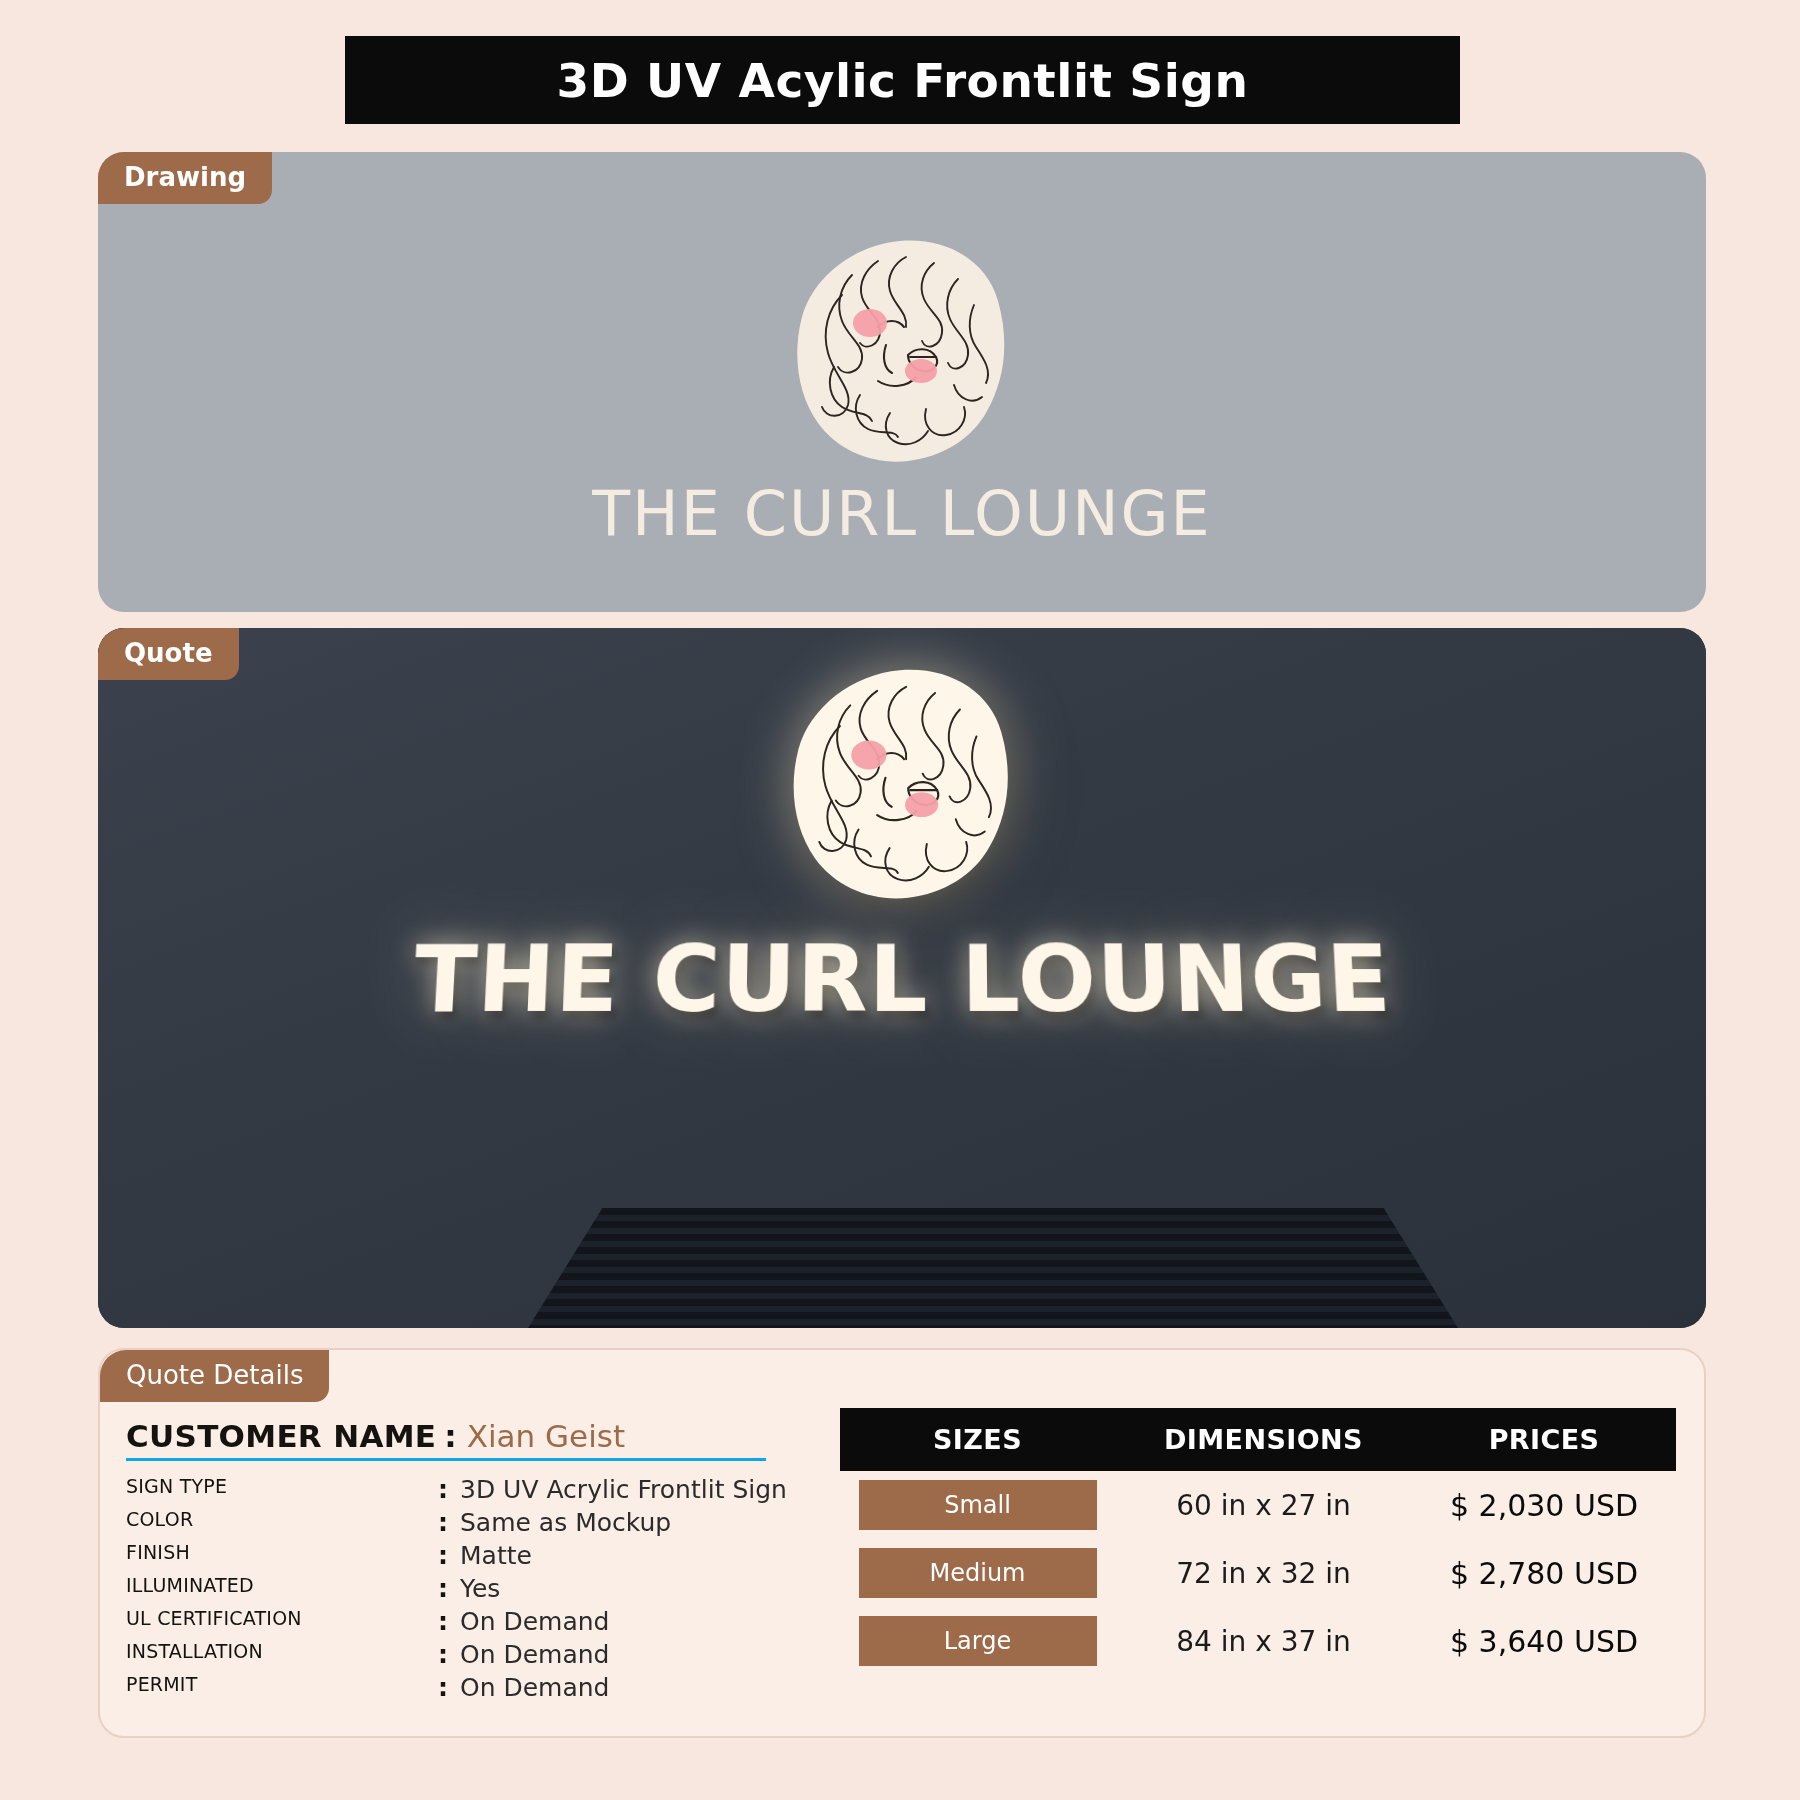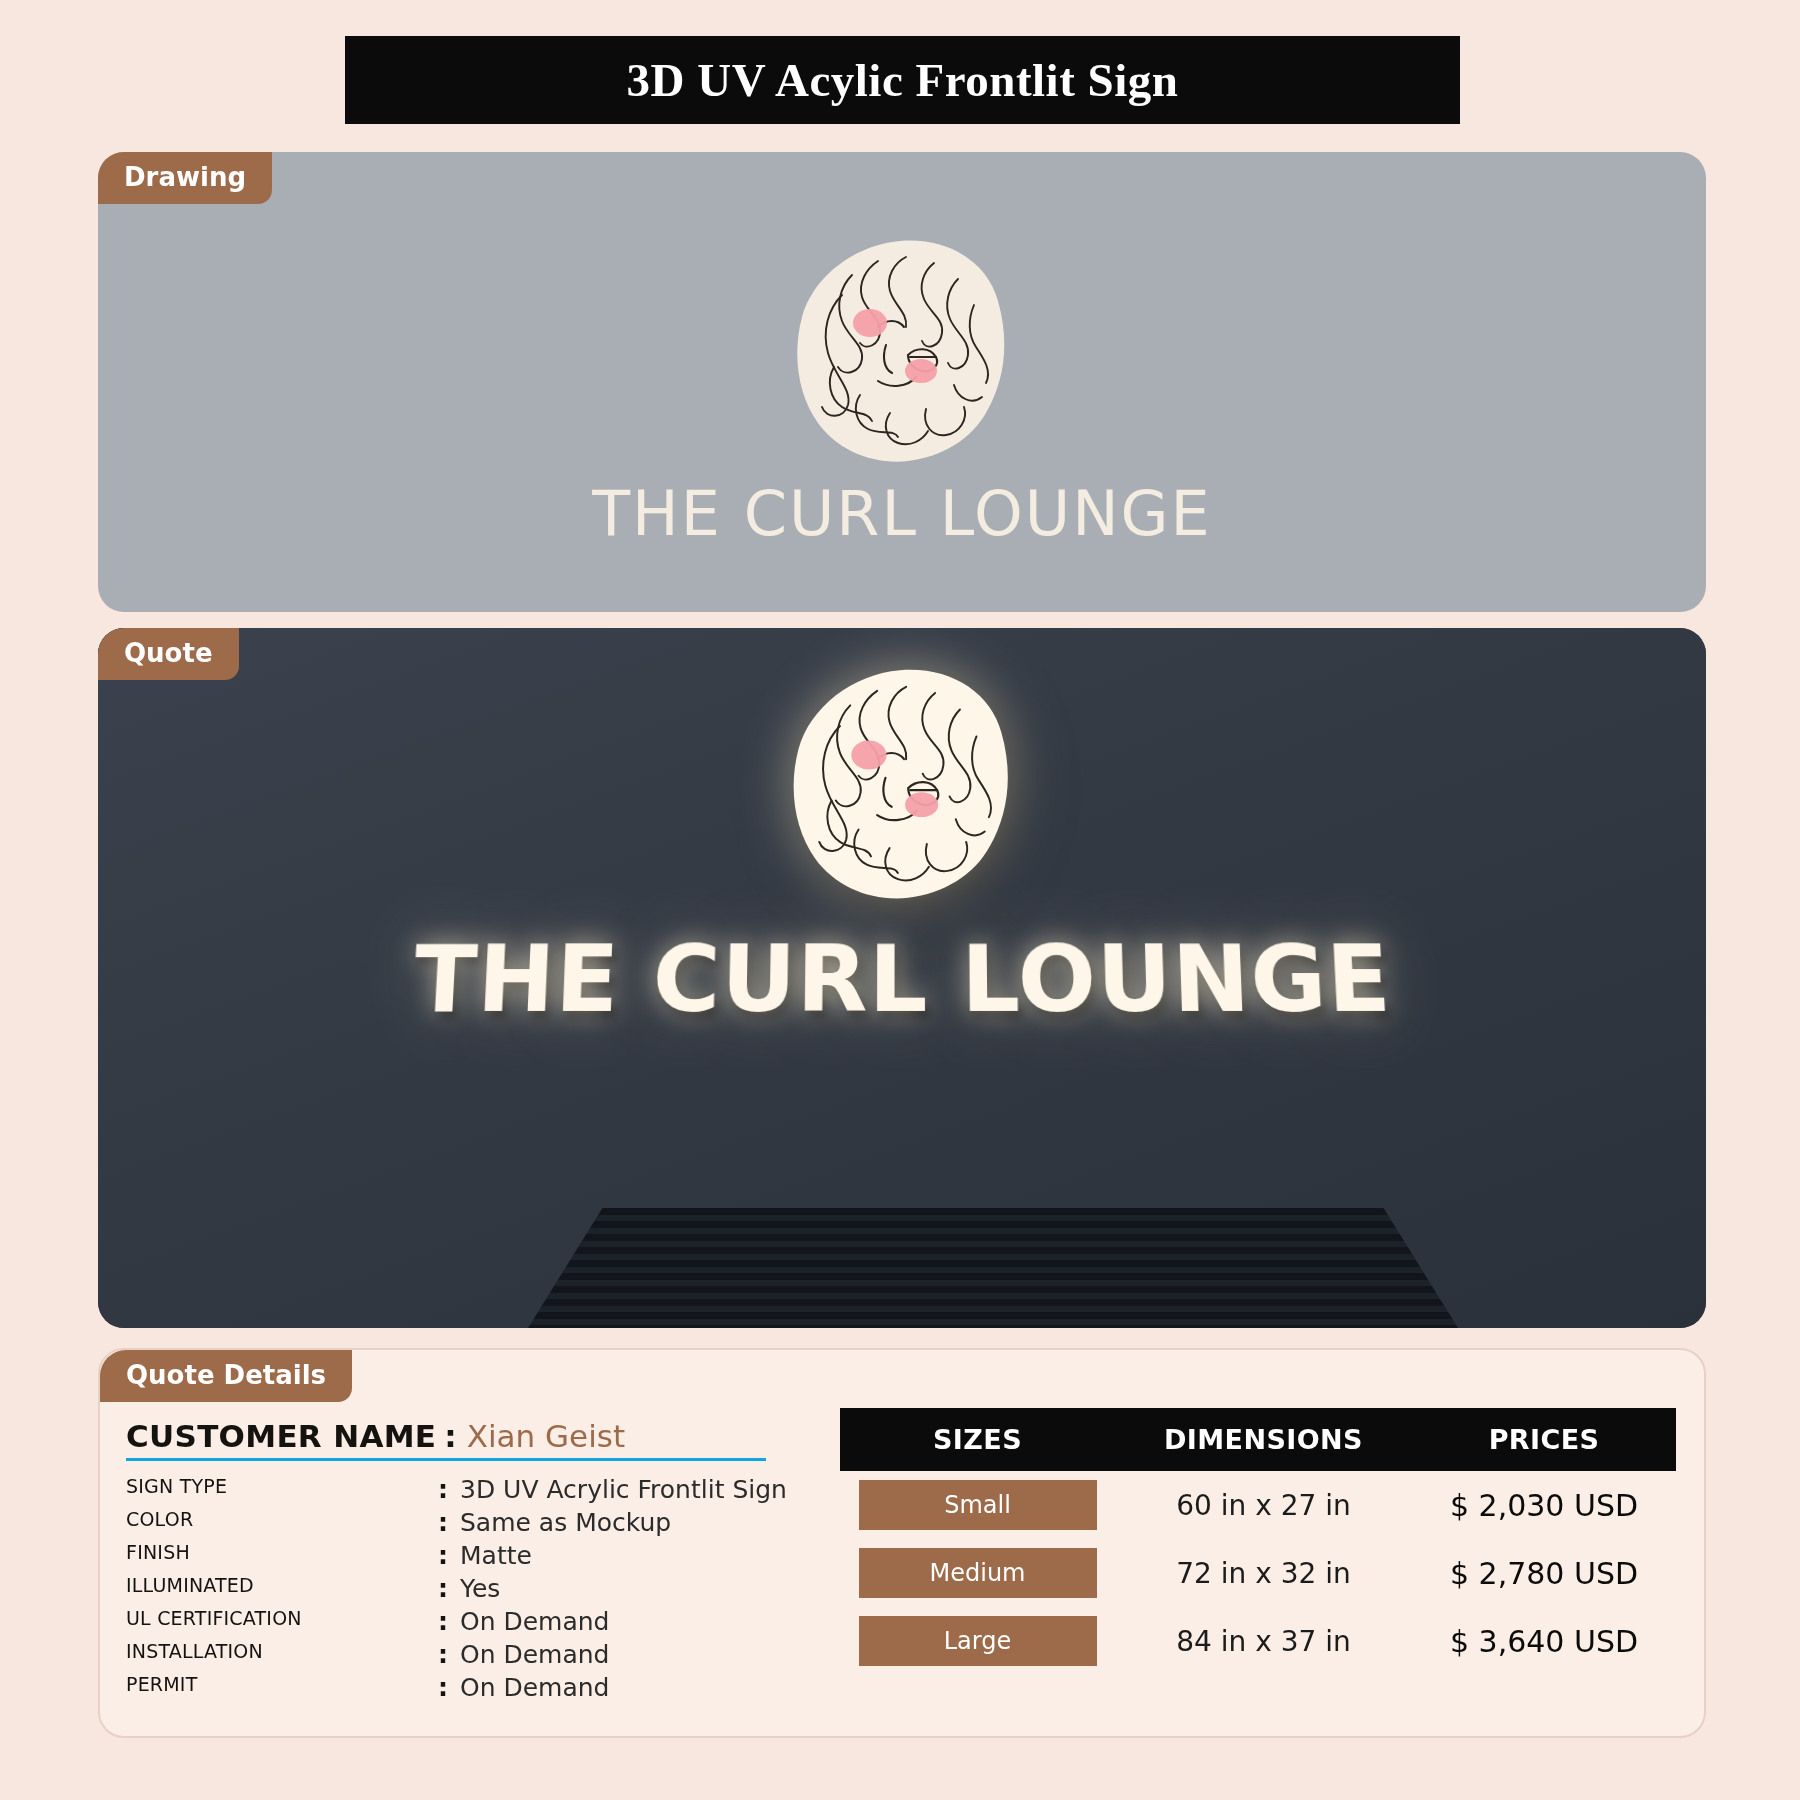--- a/index.html
+++ b/index.html
@@ -22,21 +22,20 @@
     width: 1115px; height: 88px;
     background: #0b0b0b;
     display: flex; align-items: center; justify-content: center;
   }
   .title-banner .title-text {
     color: #ffffff;
     font-size: 47px;
     font-weight: bold;
     letter-spacing: 0.5px;
     white-space: nowrap;
-    font-family: Liberation Serif, serif;
   }
 
   
   .panel {
     position: absolute;
     border-radius: 26px;
     overflow: visible;
   }
 
   
@@ -125,21 +124,21 @@
     width: 1608px; height: 390px;
     background: #fbeee7;
     border: 2px solid #e8d0c4;
     border-radius: 26px;
   }
   #quote-panel .tab {
     position: absolute;
     left: 0; top: 0;
     background: #9d6a4a;
     color: #fff;
-    font-size: 26px; font-weight: bold;
+    font-size: 26px; font-weight: normal;
     padding: 10px 26px 12px 26px;
     border-top-left-radius: 26px;
     border-bottom-right-radius: 14px;
     z-index: 6;
   }
   .quote-body {
     position: absolute;
     left: 0; top: 58px; right: 0; bottom: 0;
     display: flex;
   }

